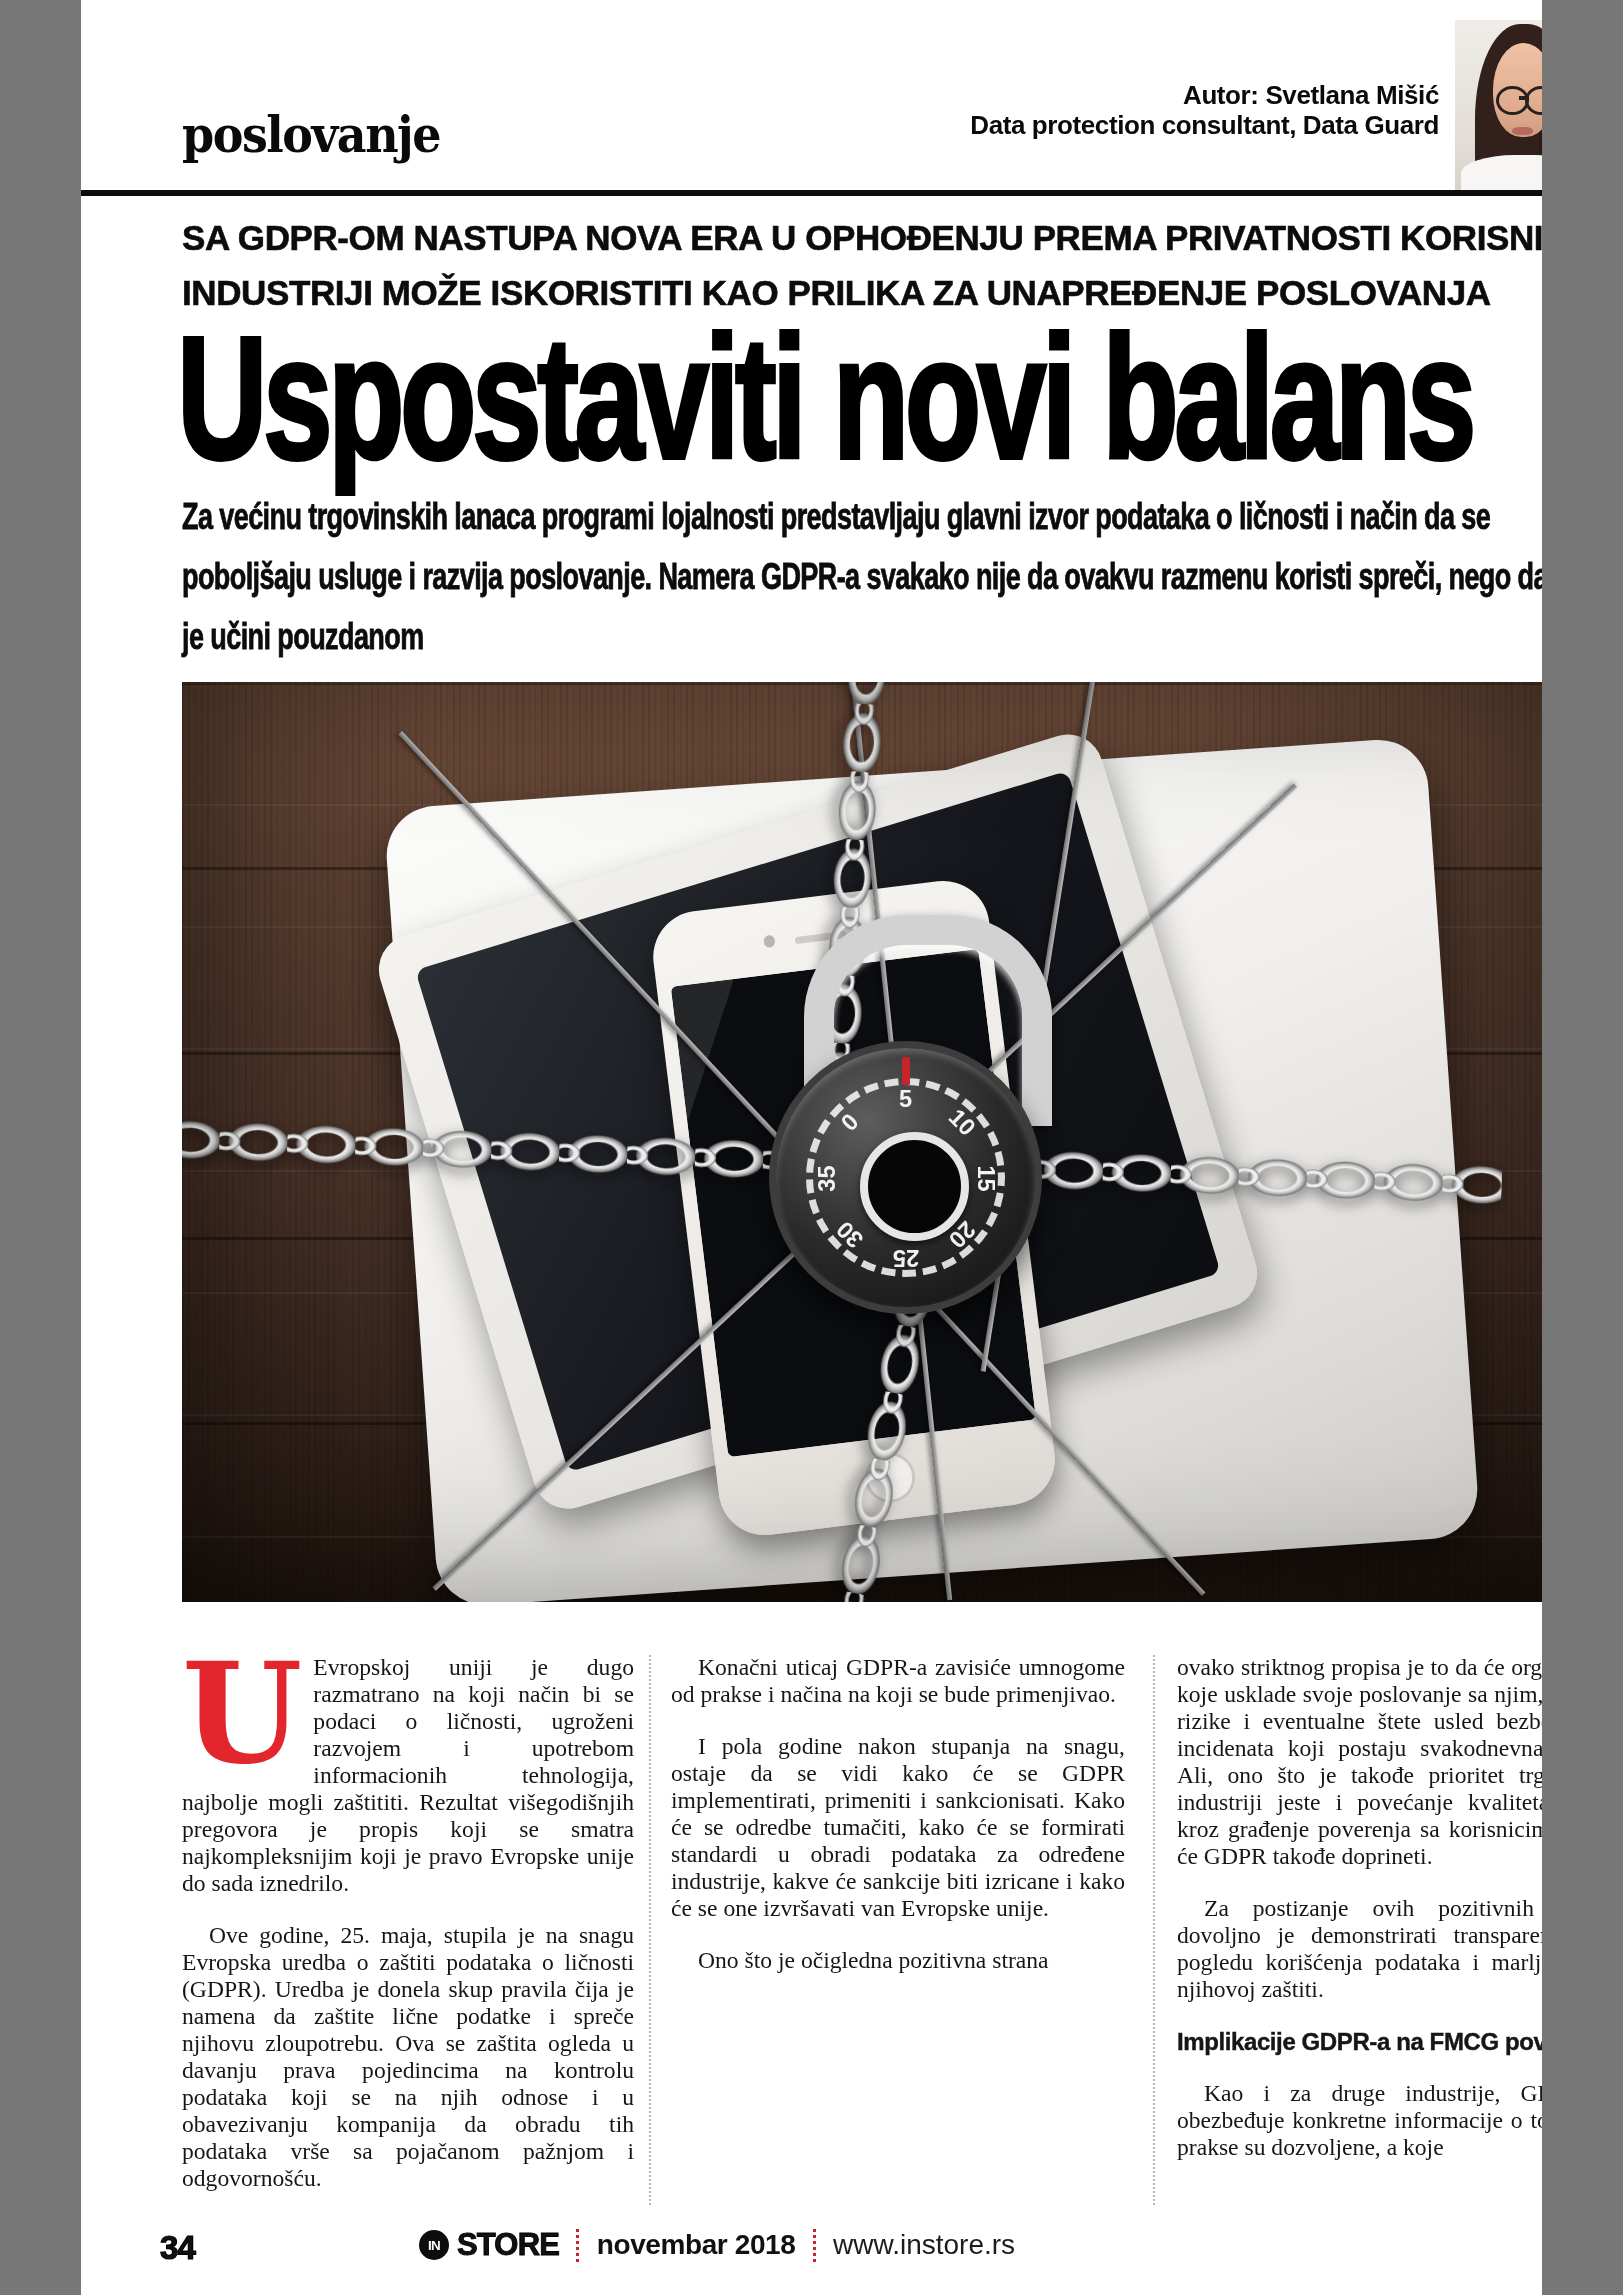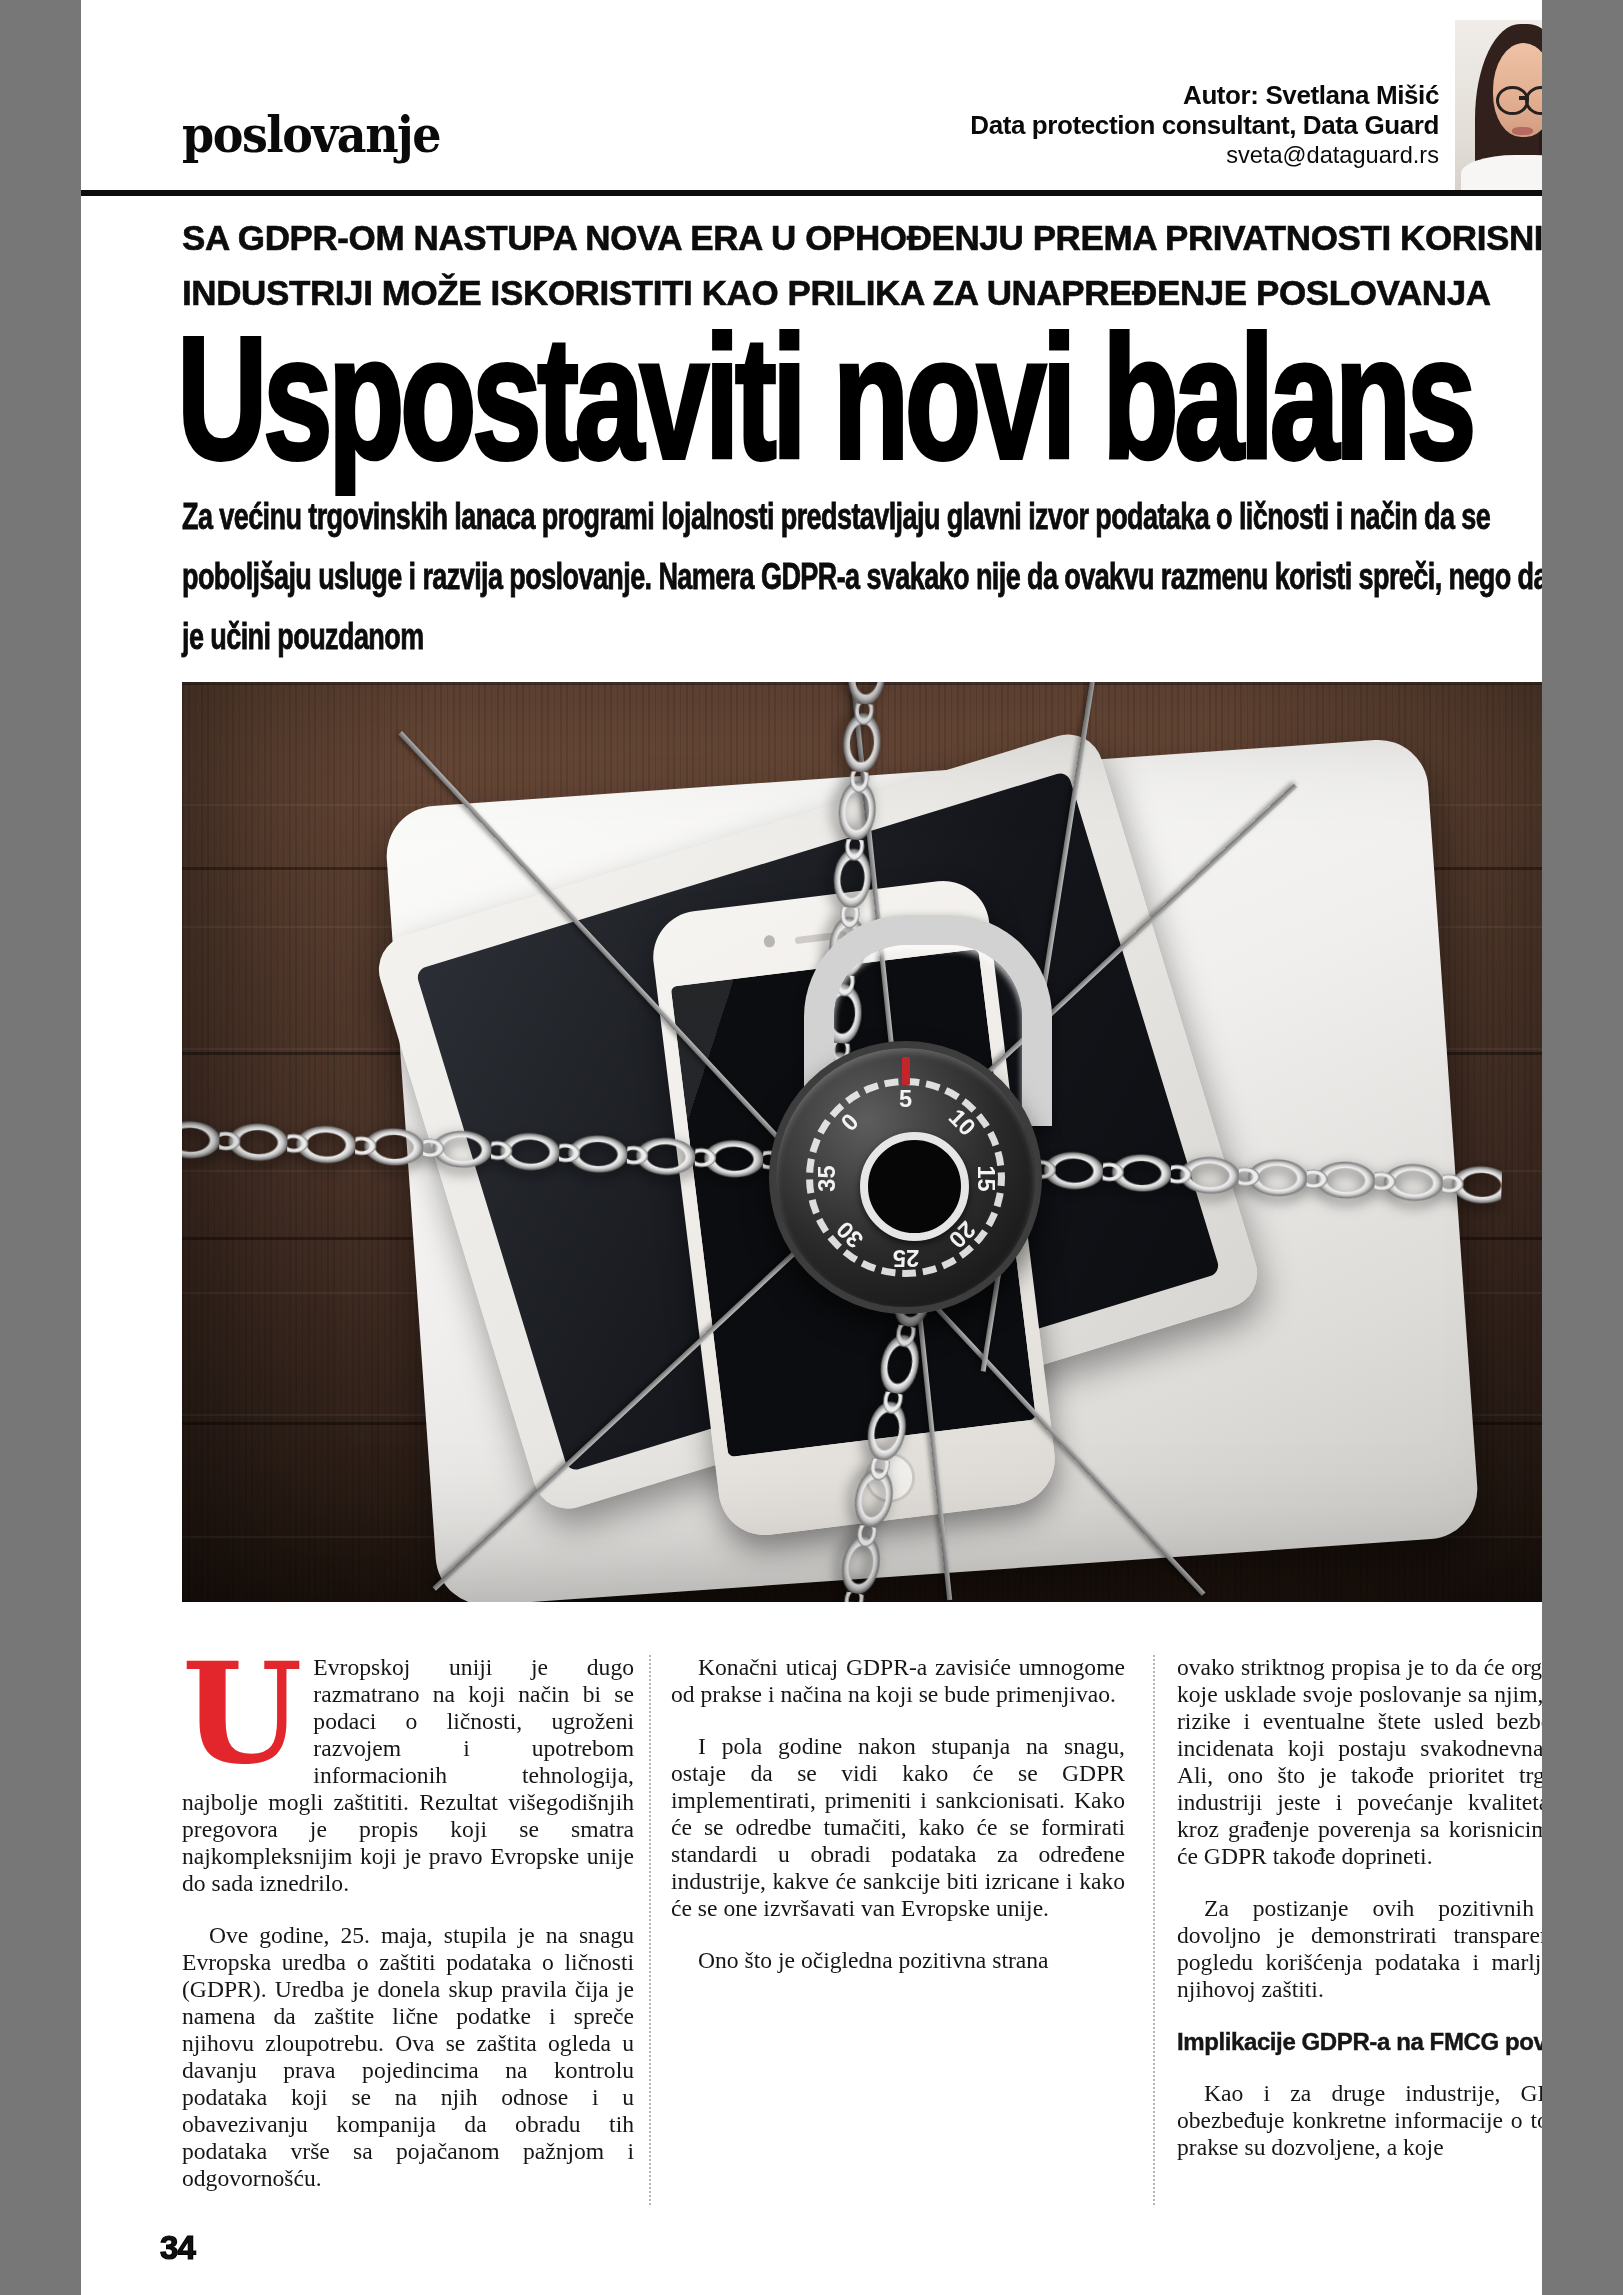--- a/index.html
+++ b/index.html
@@ -137,21 +137,20 @@
 </head>
 <body>
 
 <div class="page">
 
   <div class="section-label">poslovanje</div>
 
   <div class="author-block">
     <div>Autor: Svetlana Mišić</div>
     <div>Data protection consultant, Data Guard</div>
-    <div class="email">sveta@dataguard.rs</div>
   </div>
 
   <div class="author-photo">
     <div class="ap-hair"></div>
     <div class="ap-hair-side"></div>
     <div class="ap-face"></div>
     <div class="ap-glass l"></div>
     <div class="ap-glass r"></div>
     <div class="ap-bridge"></div>
     <div class="ap-lips"></div>
@@ -229,16 +228,24 @@
       <h3 class="subhead">Implikacije GDPR-a na FMCG poverenja</h3>
       <p class="body-p indent">Kao i za druge industrije, GDPR ne obezbeđuje konkretne informacije o tome koje prakse su dozvoljene, a koje</p>
     </div>
   </section>
   <div class="col-divider d1"></div>
   <div class="col-divider d2"></div>
   <div class="col-divider d3"></div>
 
   <div class="footer">
     <span class="page-number">34</span>
+    <div class="footer-logo">
+      <span class="logo-circle">IN</span>
+      <span class="logo-store">STORE</span>
+      <span class="footer-sep"></span>
+      <span class="footer-issue">novembar 2018</span>
+      <span class="footer-sep"></span>
+      <span class="footer-site">www.instore.rs</span>
+    </div>
   </div>
 
 </div>
 
 
 </body></html>

